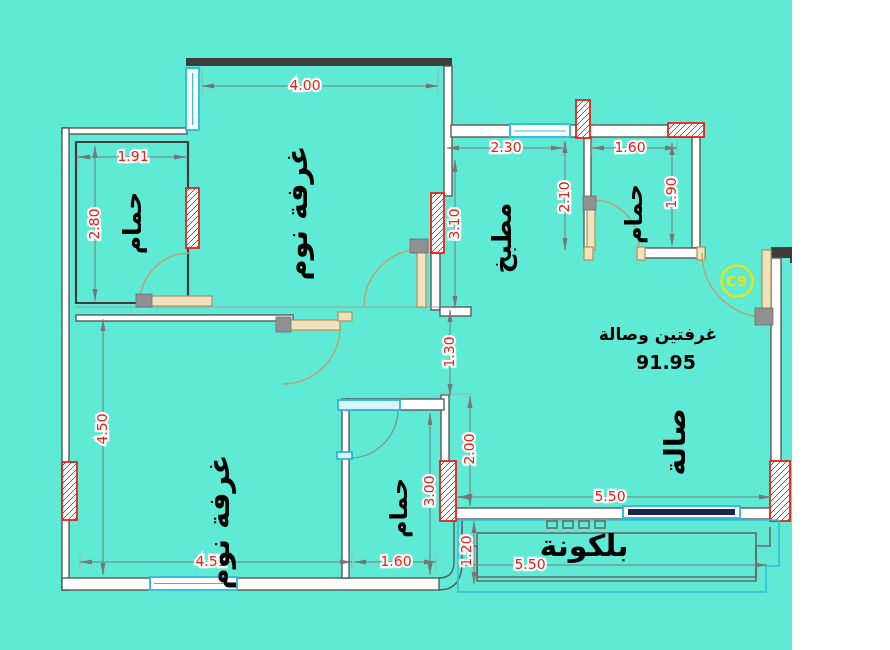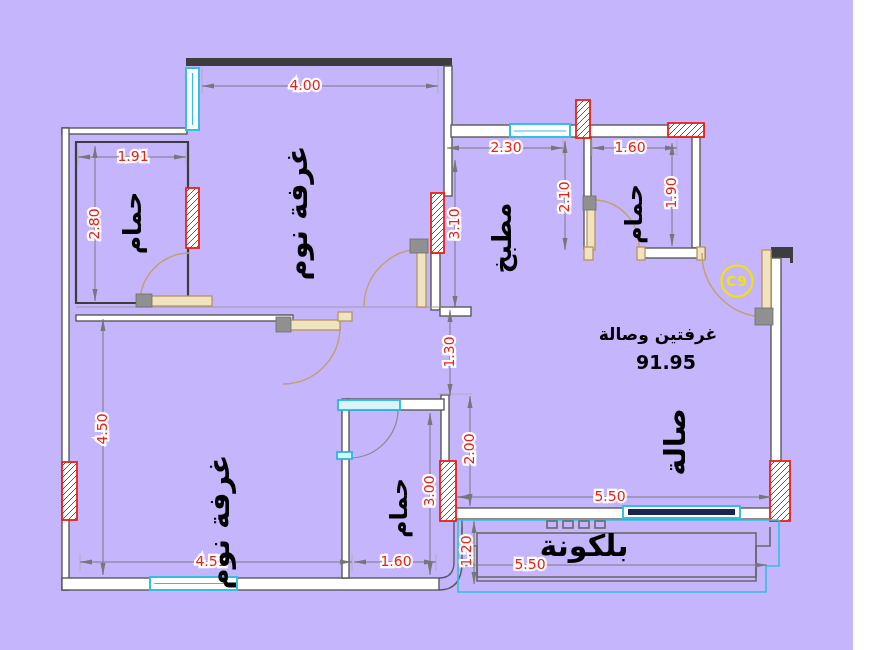--- a/index.html
+++ b/index.html
@@ -1,16 +1,16 @@
 <!DOCTYPE html>
 <html lang="ar"><head>
 <meta charset="utf-8">
 <style>
   html,body{margin:0;padding:0;background:#ffffff;}
-  .page{width:853px;height:650px;background:#c4b5fd;position:relative;overflow:hidden;}
+  .page{width:792px;height:650px;background:#5eead4;position:relative;overflow:hidden;}
   svg{display:block;font-family:"DejaVu Sans",sans-serif;}
   .wall{fill:#ffffff;stroke:#5a5a5a;stroke-width:1.4;}
   .wallD{fill:#3d3d3d;stroke:none;}
   .wline{fill:none;stroke:#5a5a5a;stroke-width:1.4;}
   .bbox{fill:none;stroke:#3d3d3d;stroke-width:2.2;}
   .thin{stroke:#9a9a9a;stroke-width:0.9;}
   .ext{stroke:#ababab;stroke-width:0.8;}
   .dim{stroke:#7a7a7a;stroke-width:1;}
   .dimtext{fill:#ed2015;font-size:14px;text-anchor:middle;paint-order:stroke;stroke:#ffffff;stroke-width:4.5px;font-weight:500;}
   .rlabel{fill:#000000;font-weight:700;text-anchor:middle;}

